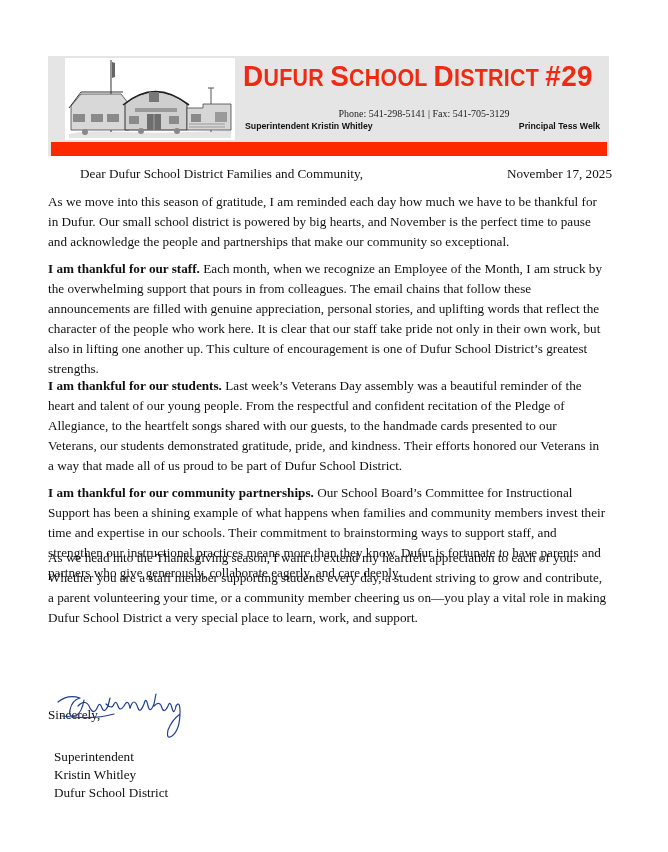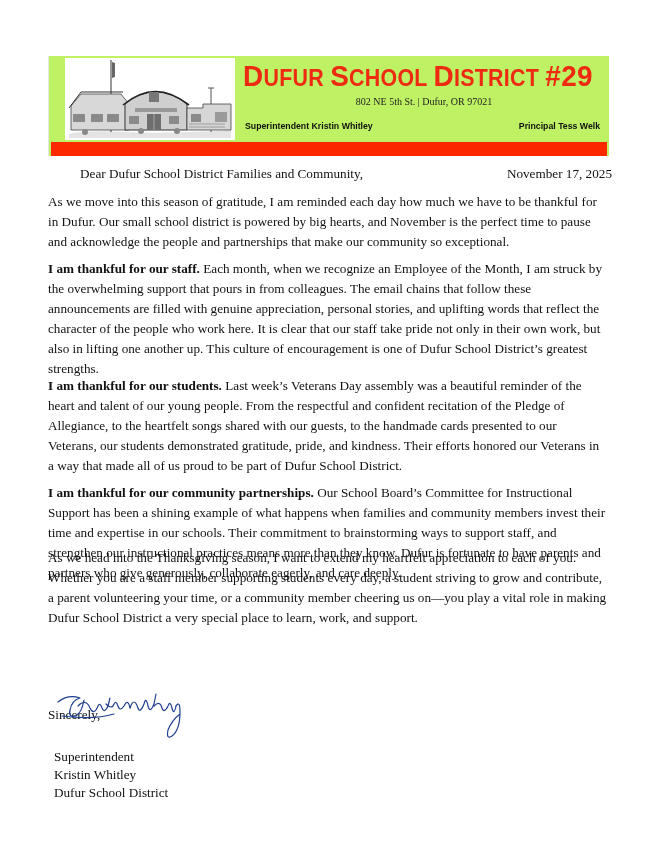--- a/index.html
+++ b/index.html
@@ -14,21 +14,21 @@
       overflow: hidden;
       font-family: "Liberation Serif", "DejaVu Serif", serif;
       color: #111111;
     }
     .letterhead {
       position: absolute;
       left: 48px;
       top: 56px;
       width: 560px;
       height: 100px;
-      background: #bef264;
+      background: #e5e5e5;
       border-left: 1px solid #e6e6e6;
     }
     .building {
       position: absolute;
       left: 16px;
       top: 2px;
       width: 170px;
       height: 82px;
     }
     .title {
@@ -178,21 +178,21 @@
     <line x1="124" y1="66" x2="160" y2="66" stroke="#777" stroke-width="0.6"></line>
     <line x1="124" y1="69" x2="160" y2="69" stroke="#777" stroke-width="0.6"></line>
 
     <circle cx="20" cy="74" r="3" fill="#888"></circle>
     <circle cx="76" cy="73" r="3" fill="#888"></circle>
     <circle cx="112" cy="73" r="3" fill="#888"></circle>
   </svg>
 
   <div class="title"><span>D</span><span class="sc">UFUR </span><span>S</span><span class="sc">CHOOL </span><span>D</span><span class="sc">ISTRICT </span><span>#29</span></div>
 
-  <div class="addr l1">802 NE 5th St. | Dufur, OR 97021</div>
+  <div class="addr l2">Phone: 541-298-5141 | Fax: 541-705-3129</div>
 
   <div class="names">
     <span class="sup">Superintendent Kristin Whitley</span>
     <span class="prin">Principal Tess Welk</span>
   </div>
 
   <div class="redbar"></div>
 </div>
 
 <div class="salutation-row">

